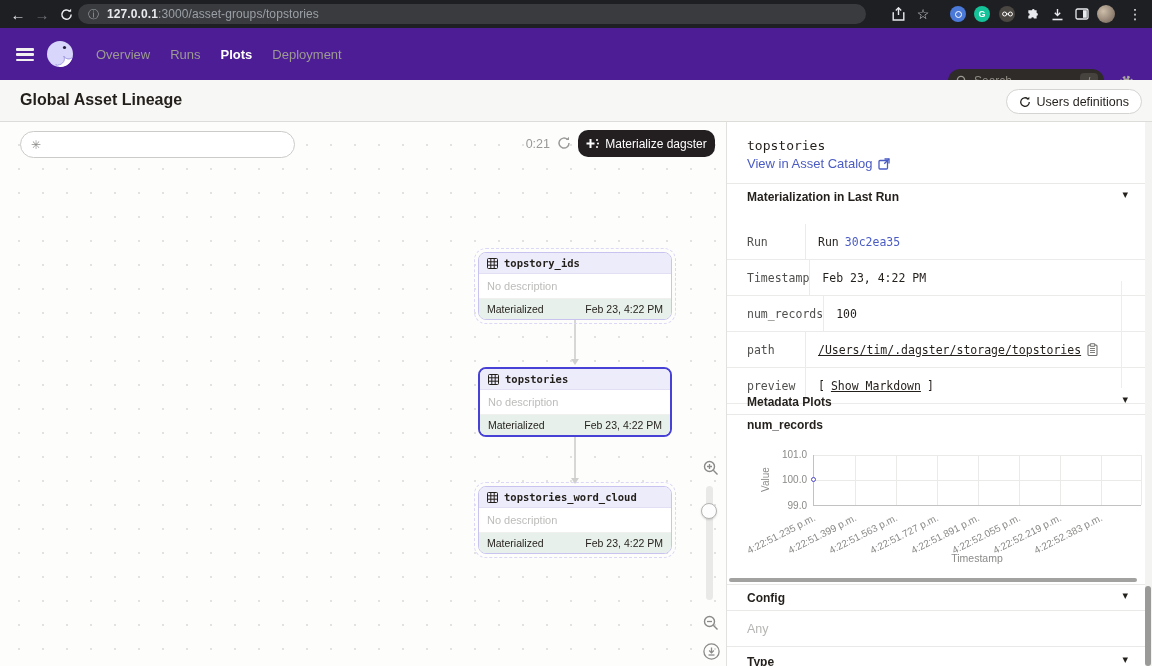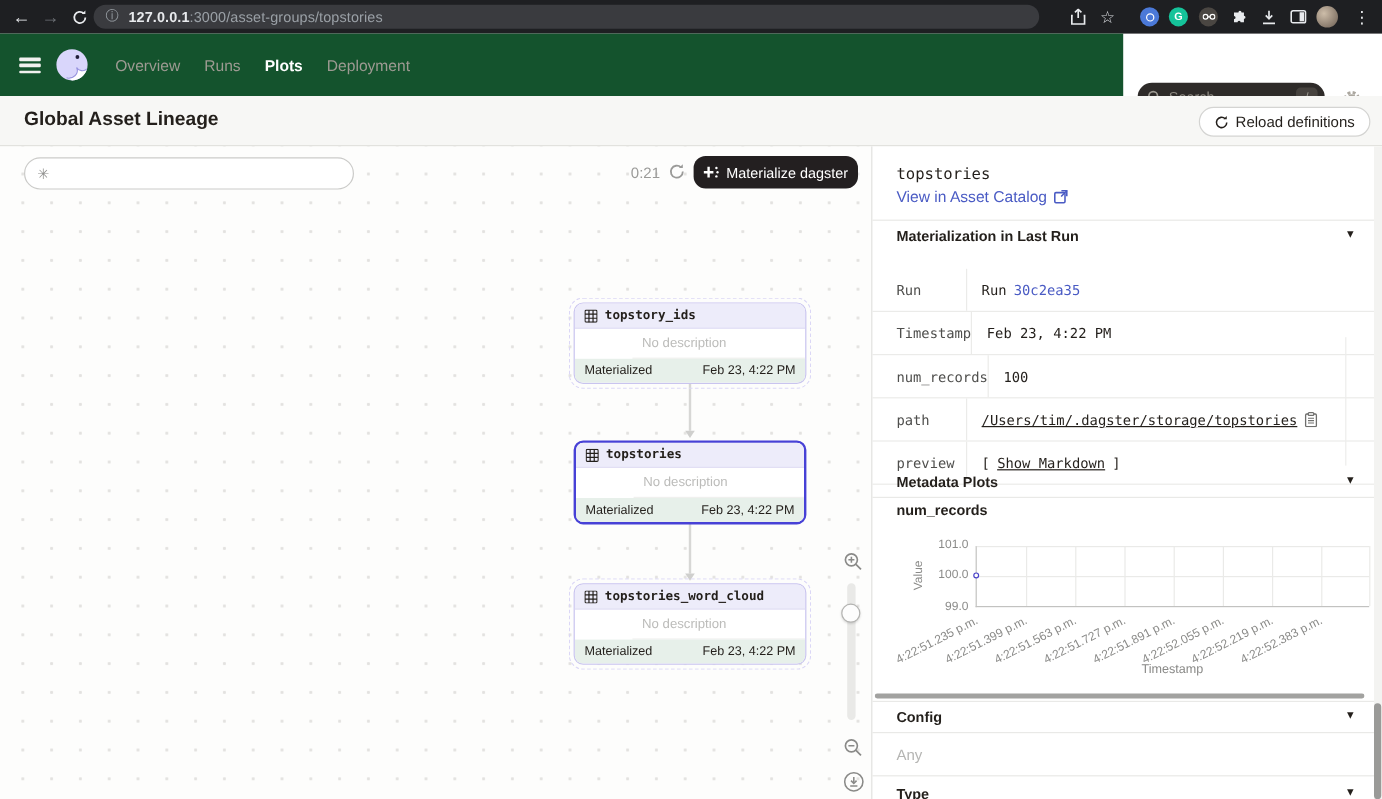--- a/index.html
+++ b/index.html
@@ -14,21 +14,21 @@
   .chrome .navbtn.disabled { color:#6e7277; }
   .urlpill { position:absolute; left:78px; top:4px; width:788px; height:20px; background:#3a3b3f; border-radius:10px; display:flex; align-items:center; padding:0 10px; gap:8px; }
   .urlpill .info { color:#9aa0a6; font-size:11px; line-height:1; }
   .urltext { font-size:12px; color:#9aa0a6; letter-spacing:.1px; }
   .urltext b { color:#e8eaed; font-weight:700; }
   .chrome-ic { position:absolute; top:5px; width:18px; height:18px; display:flex; align-items:center; justify-content:center; color:#e8eaed; font-size:13px; }
   .extc { border-radius:50%; width:16px; height:16px; display:flex; align-items:center; justify-content:center; font-size:9px; font-weight:bold; color:#fff; }
   .avatar { width:18px; height:18px; border-radius:50%; background:radial-gradient(circle at 35% 35%, #cdbda9, #6b5d52); }
 
   
-  .dnav { position:absolute; left:0; top:28px; width:936px; height:52px; background:#14532d; }
+  .dnav { position:absolute; left:0; top:28px; width:1152px; height:52px; background:#4c1d95; }
   .burger { position:absolute; left:16px; top:20px; width:18px; height:13px; display:flex; flex-direction:column; justify-content:space-between; cursor:pointer; }
   .burger span { display:block; height:2.5px; background:#f2f1ef; border-radius:1px; }
   .dlogo { position:absolute; left:46px; top:12px; width:28px; height:28px; }
   .dnav-links { position:absolute; left:96px; top:0; height:52px; display:flex; align-items:center; gap:20px; }
   .dnav-link { font-size:13px; color:#9d9a92; cursor:pointer; }
   .dnav-link.active { color:#fff; font-weight:700; }
   .searchpill { position:absolute; left:948px; top:41px; width:156px; height:24px; background:#2e2b29; border-radius:12px; display:flex; align-items:center; padding:0 6px 0 8px; gap:6px; }
   .searchpill input { flex:1; background:transparent; border:none; outline:none; color:#b9b5ac; font-size:12px; font-family:"Liberation Sans",sans-serif; min-width:0; }
   .searchpill input::placeholder { color:#8f8b83; }
   .slash { width:18px; height:16px; border-radius:4px; background:#46423e; color:#9d9a92; font-size:10px; display:flex; align-items:center; justify-content:center; }
@@ -48,21 +48,21 @@
   .filterpill input { flex:1; border:none; outline:none; font-size:12px; color:#444; background:transparent; font-family:"Liberation Sans",sans-serif; min-width:0; }
   .filterpill input::placeholder { color:#a6a6a4; }
   .timer { position:absolute; left:498px; top:15px; width:52px; text-align:right; font-size:12.5px; color:#9a9a98; }
   .mini-refresh { position:absolute; left:557px; top:14px; width:16px; height:16px; color:#9a9a98; cursor:pointer; }
   .mat-btn { position:absolute; left:578px; top:8px; width:137px; height:27px; background:#231f20; border-radius:10px; color:#fff; font-size:12px; font-weight:500; display:flex; align-items:center; justify-content:center; gap:6px; cursor:pointer; }
 
   
   .anode { position:absolute; left:478px; width:194px; border:1px solid #c9c4ef; border-radius:8px; background:#fff; overflow:hidden; outline:1px dashed #dbd7f6; outline-offset:3px; cursor:pointer; }
   .anode.selected { border:2px solid #4741d6; outline:none; }
   .n-head { height:21px; background:#edecfa; border-bottom:1px solid #e2dff4; display:flex; align-items:center; gap:6px; padding:0 8px; font-family:"DejaVu Sans Mono",monospace; font-size:10.5px; font-weight:700; color:#231f1b; }
-  .n-desc { height:19px; display:flex; align-items:center; padding:12px 8px; font-size:11px; color:#bcbcba; border-bottom:1px solid #f0f0ee;margin-left:48px; }
+  .n-desc { height:19px; display:flex; align-items:center; padding:12px 8px; font-size:11px; color:#bcbcba; border-bottom:1px solid #f0f0ee; }
   .n-foot { height:20px; display:flex; align-items:center; justify-content:space-between; padding:0 8px; background:#e7f0ea; font-size:10.5px; color:#231f1b; }
   .edge { position:absolute; left:574px; width:2px; background:#d7d7d5; }
   .edge::after { content:""; position:absolute; left:-3px; bottom:-6px; border-left:4px solid transparent; border-right:4px solid transparent; border-top:6px solid #cfcfcd; }
 
   
   .zctl { position:absolute; color:#8a8a88; }
   .ztrack { position:absolute; left:706px; top:364px; width:7px; height:114px; background:#e9e9e7; border-radius:4px; }
   .zhandle { position:absolute; left:701px; top:381px; width:16px; height:16px; background:#fdfdfd; border:1px solid #b3b3b1; border-radius:50%; box-shadow:0 1px 2px rgba(0,0,0,.15); cursor:grab; }
 
   
@@ -199,21 +199,21 @@
   </div>
 </div>
 
 <div class="pagehead">
   <div class="ptitle">Global Asset Lineage</div>
   <div class="reload-btn">
     <svg width="12" height="12" viewBox="0 0 14 14">
         <path d="M12 7a5 5 0 1 1-1.5-3.5" fill="none" stroke="#231f1b" stroke-width="1.5"></path>
         <path d="M12 .8v3.2H8.8z" fill="#231f1b"></path>
       </svg>
-    <span>Reload definitions</span>
+    <span>Users definitions</span>
   </div>
 </div>
 
 <div class="graph">
 
   <div class="filterpill">
     <span class="fic">✳</span>
   </div>
   <div class="timer">0:21</div>
   <div class="mini-refresh">

